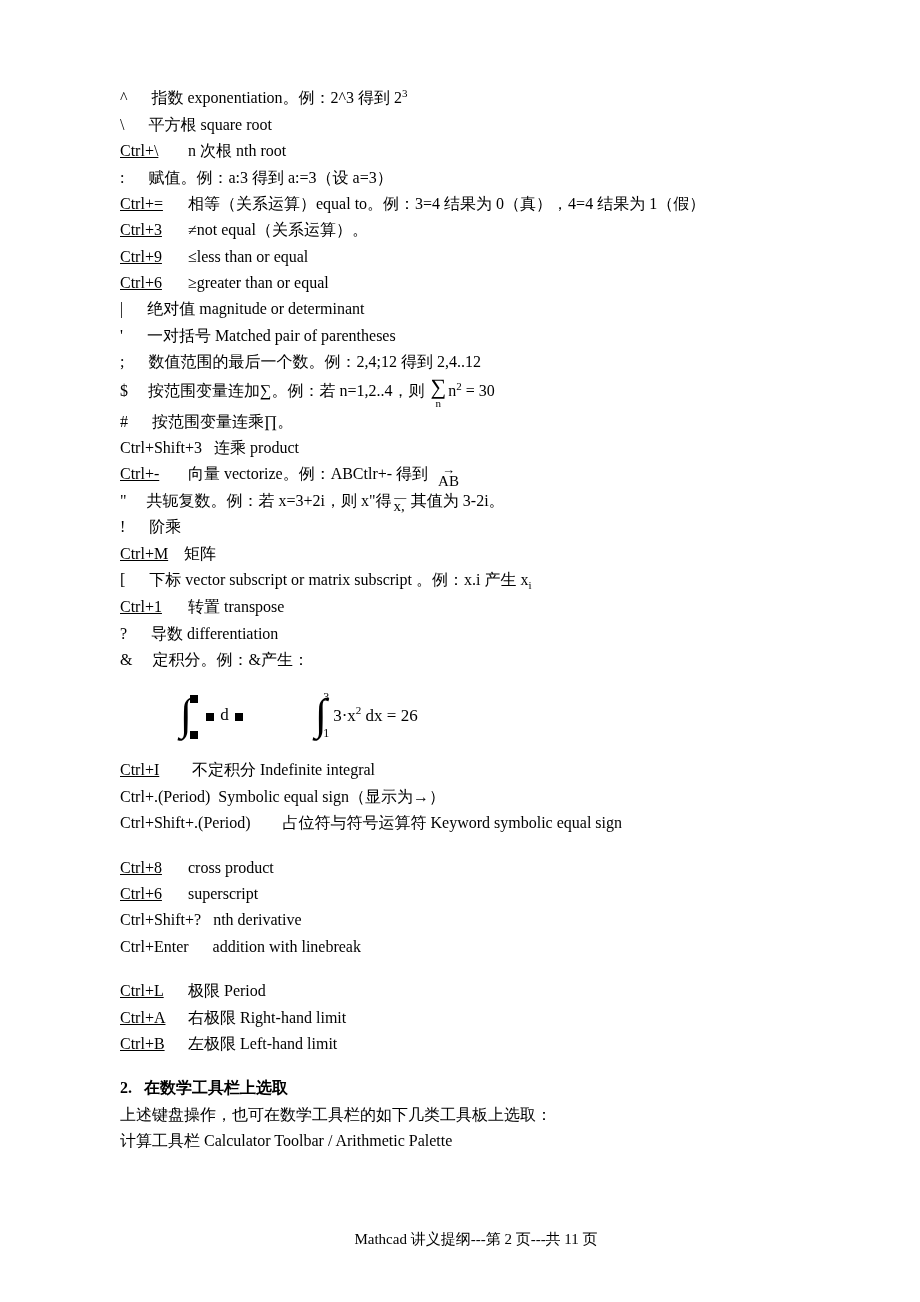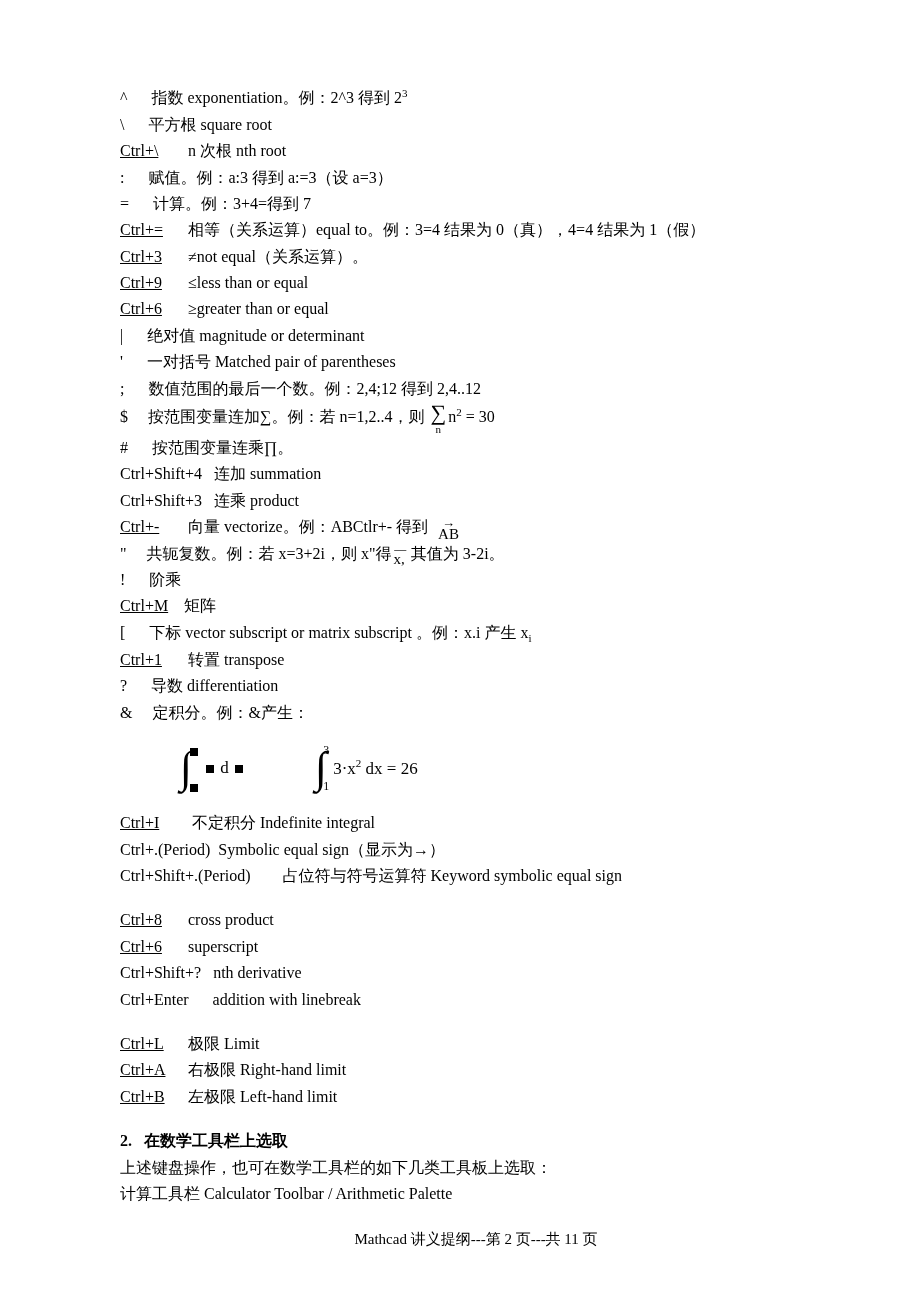--- a/index.html
+++ b/index.html
@@ -66,33 +66,31 @@
 </style>
 </head>
 <body>
 
 <div class="page">
 
   <span class="line"><span>^      指数 exponentiation。例：2^3 得到 2</span><span class="sup">3</span></span>
   <span class="line">\      平方根 square root</span>
   <span class="line"><span class="key">Ctrl+\</span>  <span>n 次根 nth root</span></span>
   <span class="line">:      赋值。例：a:3 得到 a:=3（设 a=3）</span>
-  <span class="line">=      计算。例：3+4=得到 7</span>
   <span class="line"><span class="key">Ctrl+=</span>  <span>相等（关系运算）equal to。例：3=4 结果为 0（真），4=4 结果为 1（假）</span></span>
   <span class="line"><span class="key">Ctrl+3</span>  <span>≠not equal（关系运算）。</span></span>
   <span class="line"><span class="key">Ctrl+9</span>  <span>≤less than or equal</span></span>
   <span class="line"><span class="key">Ctrl+6</span>  <span>≥greater than or equal</span></span>
   <span class="line">|      绝对值 magnitude or determinant</span>
   <span class="line">'      一对括号 Matched pair of parentheses</span>
   <span class="line">;      数值范围的最后一个数。例：2,4;12 得到 2,4..12</span>
 
   <span class="line"><span>$     按范围变量连加∑。例：若 n=1,2..4，则 </span><span class="sigma-inline"><span class="sig">∑</span><span>n</span></span><span>n</span><span class="sup">2</span><span> = 30</span></span>
 
   <span class="line">#      按范围变量连乘∏。</span>
-  <span class="line"><span>Ctrl+Shift+4</span>   <span>连加 summation</span></span>
   <span class="line"><span>Ctrl+Shift+3</span>   <span>连乘 product</span></span>
 
   <span class="line"><span class="key">Ctrl+-</span>  <span>向量 vectorize。例：ABCtlr+- 得到  </span><span class="vec-ab"><span class="arr">→</span><span>AB</span></span></span>
 
   <span class="line"><span>"     共轭复数。例：若 x=3+2i，则 x"得</span><span class="conj-x"><span class="bar">—</span><span>x,</span></span><span> 其值为 3-2i。</span></span>
 
   <span class="line">!      阶乘</span>
   <span class="line"><span class="key">Ctrl+M</span> <span>矩阵</span></span>
   <span class="line"><span>[      下标 vector subscript or matrix subscript 。例：x.i 产生 x</span><span class="sub">i</span></span>
   <span class="line"><span class="key">Ctrl+1</span>  <span>转置 transpose</span></span>
@@ -124,21 +122,21 @@
 
   <div class="spacer"></div>
 
   <span class="line"><span class="key">Ctrl+8</span>  <span>cross product</span></span>
   <span class="line"><span class="key">Ctrl+6</span>  <span>superscript</span></span>
   <span class="line"><span>Ctrl+Shift+?</span>   <span>nth derivative</span></span>
   <span class="line"><span>Ctrl+Enter</span>      <span>addition with linebreak</span></span>
 
   <div class="spacer"></div>
 
-  <span class="line"><span class="key">Ctrl+L</span>  <span>极限 Limit</span></span>
+  <span class="line"><span class="key">Ctrl+L</span>  <span>极限 Period</span></span>
   <span class="line"><span class="key">Ctrl+A</span>  <span>右极限 Right-hand limit</span></span>
   <span class="line"><span class="key">Ctrl+B</span>  <span>左极限 Left-hand limit</span></span>
 
   <div class="spacer"></div>
 
   <span class="line"><span class="bold">2.</span>   <span class="bold">在数学工具栏上选取</span></span>
   <span class="line">上述键盘操作，也可在数学工具栏的如下几类工具板上选取：</span>
   <span class="line">计算工具栏 Calculator Toolbar / Arithmetic Palette</span>
 
   <div class="footer">Mathcad 讲义提纲---第 2 页---共 11 页</div>

